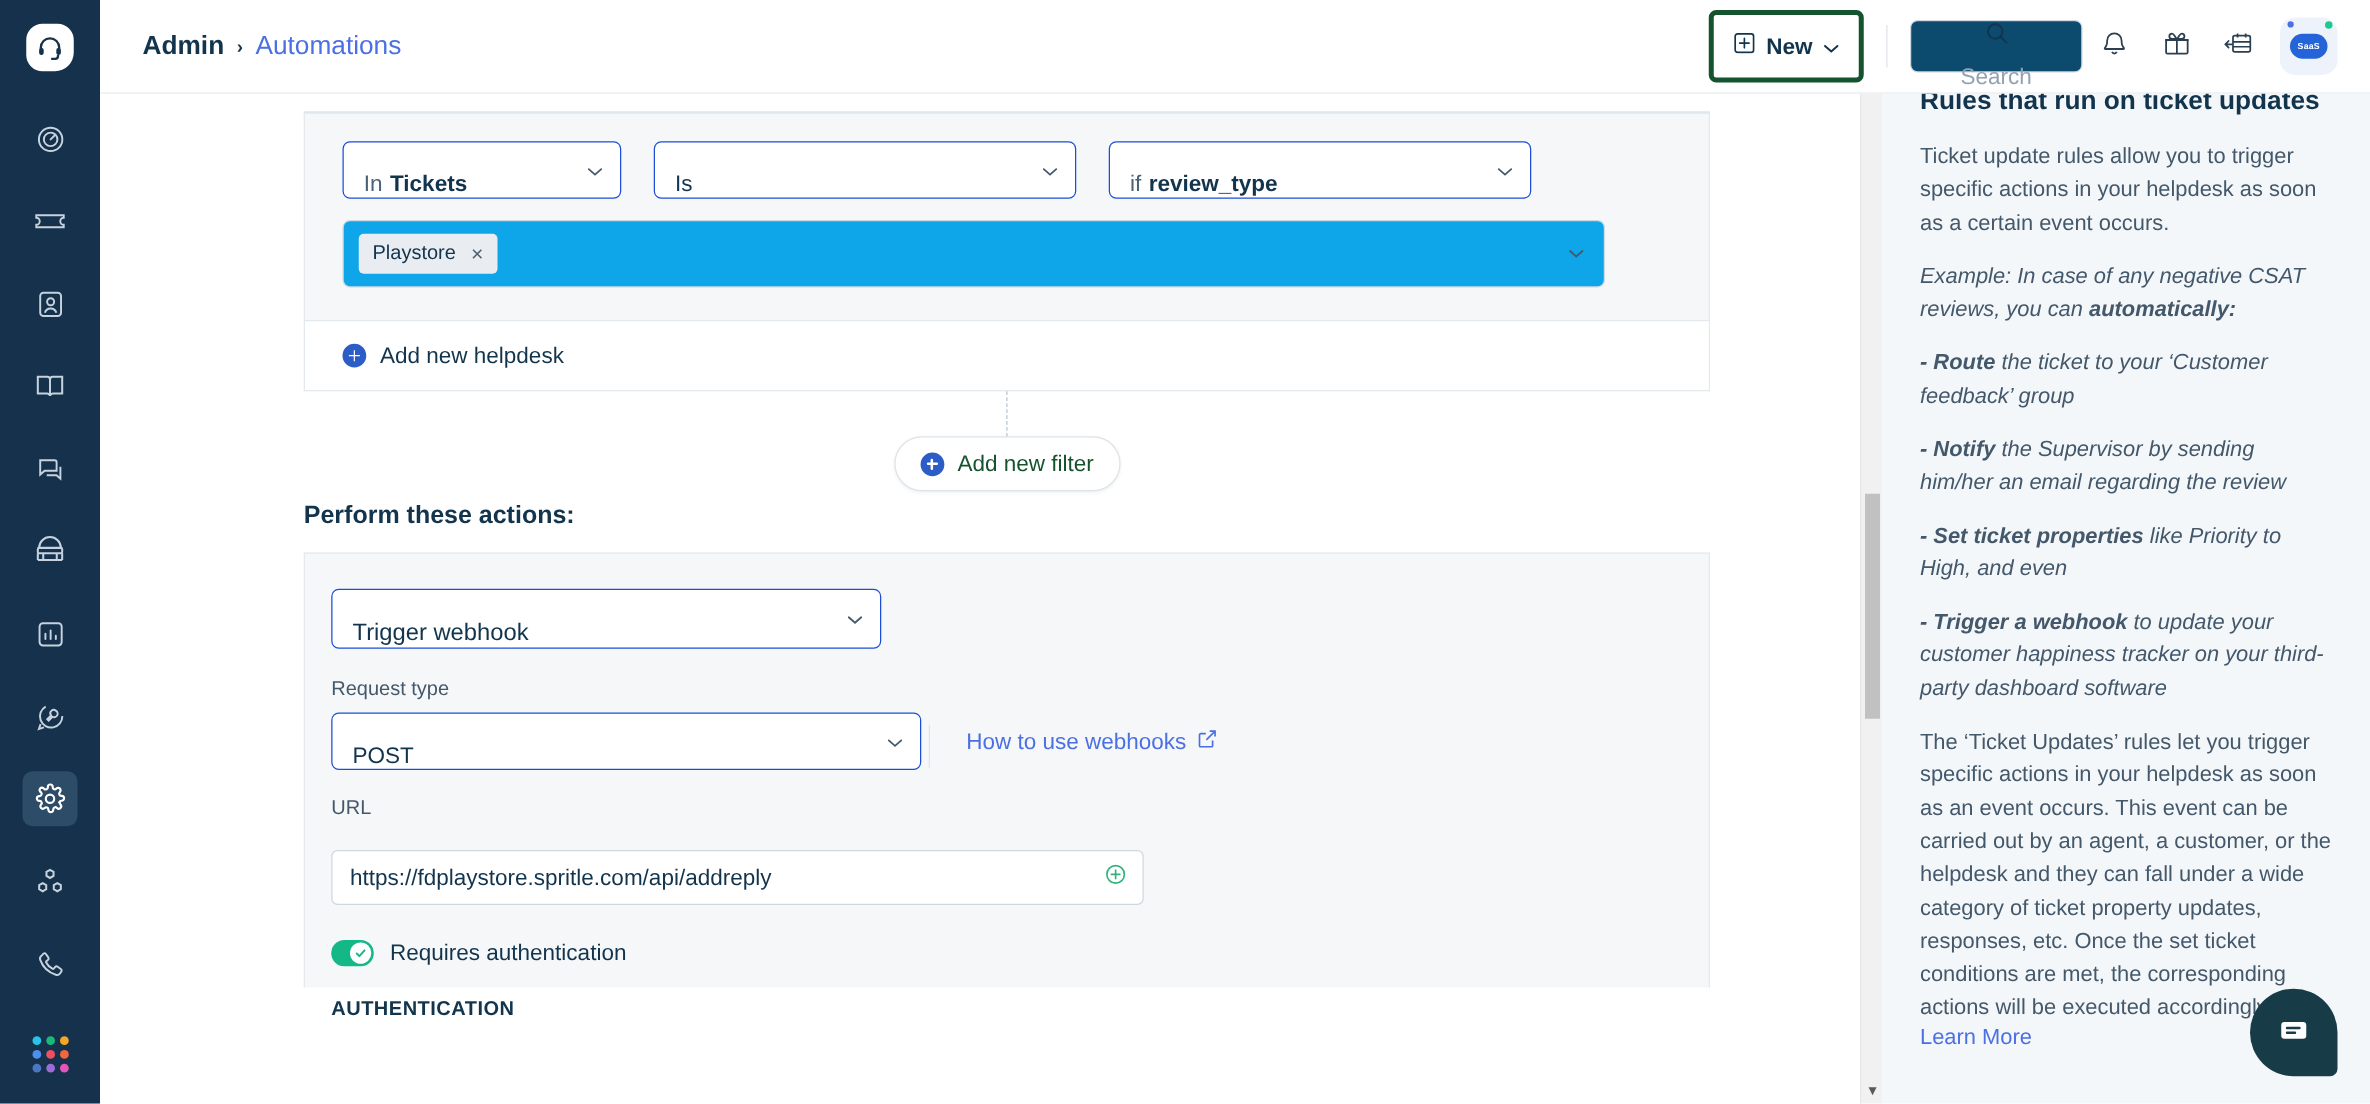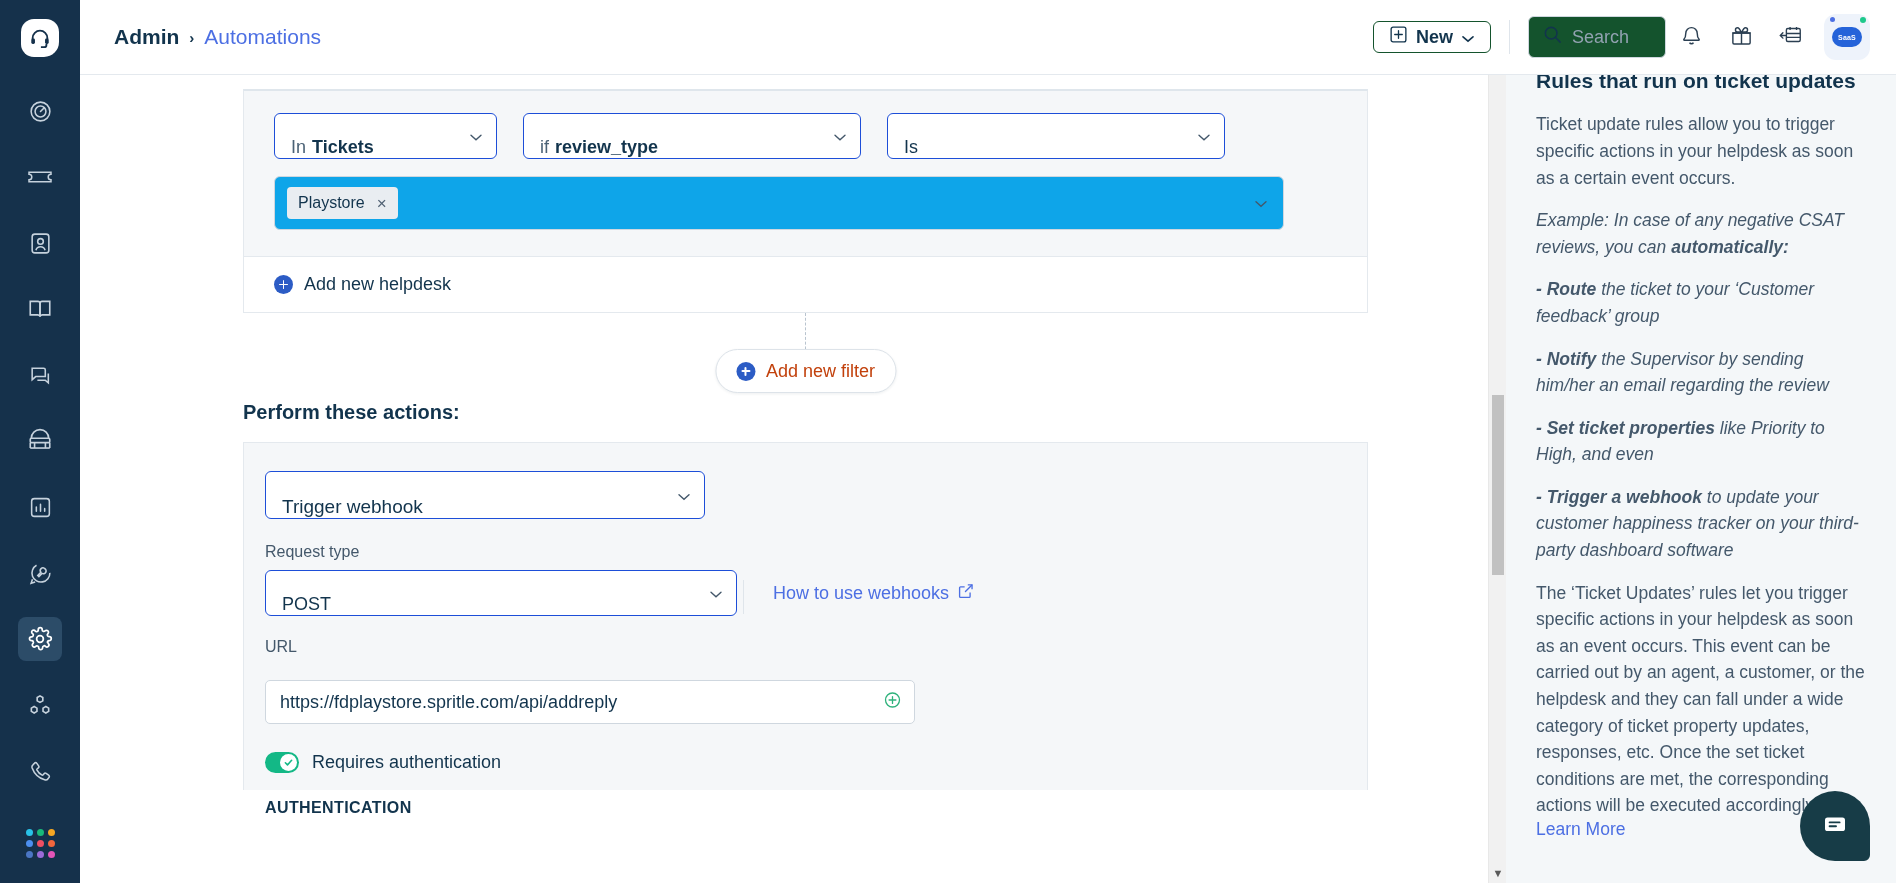--- a/index.html
+++ b/index.html
@@ -49,29 +49,29 @@
     border-bottom: 1px solid #e4e9ee;
     display: flex; align-items: center; padding: 0 26px 0 34px;
   }
   .crumbs { display: flex; align-items: center; gap: 10px; font-size: 21px; }
   .crumb-root { color: #12344d; font-weight: 600; }
   .crumb-sep { color: #12344d; font-size: 15px; font-weight: 700; }
   .crumb-cur { color: #4c6fe3; font-weight: 500; }
   .hdr-right { margin-left: auto; display: flex; align-items: center; gap: 0; }
   .btn-new {
     display: flex; align-items: center; gap: 9px;
-    height: 32px; padding: 0 16px;
-    border: 1px solid #14532d; border-radius: 6px; background: #fff;
+    height: 58px; padding: 0 16px;
+    border: 4px solid #14532d; border-radius: 6px; background: #fff;
     color: #12344d; font-size: 18px; font-weight: 600; cursor: pointer;
   }
   .vsep { width: 1px; height: 34px; background: #dfe5eb; margin: 0 18px; }
   .search-box {
     display: flex; align-items: center; gap: 10px;
     height: 42px; width: 138px; padding: 0 14px;
-    border: 1px solid #cfd7df; border-radius: 6px; background:#14532d; cursor: text;
+    border: 1px solid #cfd7df; border-radius: 6px; background:#0c4a6e; cursor: text; flex-direction: column;
   }
   .search-box span { color: #92a2b1; font-size: 18px; }
   .ico-btn { width: 50px; height: 46px; display: flex; align-items: center; justify-content: center; cursor: pointer; }
   .avatar-wrap { position: relative; width: 46px; height: 46px; margin-left: 8px; cursor: pointer; }
   .avatar {
     width: 46px; height: 46px; border-radius: 12px;
     background: #eef3fb; display: flex; align-items: center; justify-content: center;
   }
   .cloud-badge {
     width: 30px; height: 20px; border-radius: 10px; background: #2563d9;
@@ -145,21 +145,21 @@
   .connector .line {
     position: absolute; left: 562px; top: 0; width: 1px; height: 46px;
     border-left: 1px dashed #b9c4cf;
   }
   .filter-btn {
     position: absolute; left: 50%; transform: translateX(-50%); top: 36px;
     display: flex; align-items: center; gap: 11px;
     height: 44px; padding: 0 20px;
     background: #fff; border: 1px solid #dde3e9; border-radius: 22px;
     box-shadow: 0 1px 3px rgba(22,45,61,.08);
-    font-size: 18px; color: #c2410c; cursor: pointer;
+    font-size: 18px; color: #14532d; cursor: pointer;
   }
 
   
   .actions-title { font-size: 20px; color: #12344d; font-weight: 600; margin: 8px 0 18px 0; }
   .action-card {
     width: 1125px; background: #f5f7f9;
     border: 1px solid #e4e9ee; border-bottom: none;
     padding: 28px 30px 0 21px;
     height: 348px;
   }
@@ -436,31 +436,31 @@
               <div class="row-selects">
                 <div class="sel sel-1">
                   <span class="lead">In</span>
                   <span class="strong">Tickets</span>
                   <span class="chev">
                     <svg width="12" height="8" viewBox="0 0 12 8" fill="none" stroke="#44586b" stroke-width="1.4">
                         <path d="M1 1.8L6 6.2l5-4.4" stroke-linecap="round"></path>
                       </svg>
                   </span>
                 </div>
-                <div class="sel sel-2">
-                  <span class="lead">if</span>
-                  <span class="strong">review_type</span>
+                <div class="sel sel-3">
+                  <span>Is</span>
                   <span class="chev">
                     <svg width="12" height="8" viewBox="0 0 12 8" fill="none" stroke="#44586b" stroke-width="1.4">
                         <path d="M1 1.8L6 6.2l5-4.4" stroke-linecap="round"></path>
                       </svg>
                   </span>
                 </div>
-                <div class="sel sel-3">
-                  <span>Is</span>
+                <div class="sel sel-2">
+                  <span class="lead">if</span>
+                  <span class="strong">review_type</span>
                   <span class="chev">
                     <svg width="12" height="8" viewBox="0 0 12 8" fill="none" stroke="#44586b" stroke-width="1.4">
                         <path d="M1 1.8L6 6.2l5-4.4" stroke-linecap="round"></path>
                       </svg>
                   </span>
                 </div>
               </div>
 
               <div class="tag-select">
                 <span class="chip">

